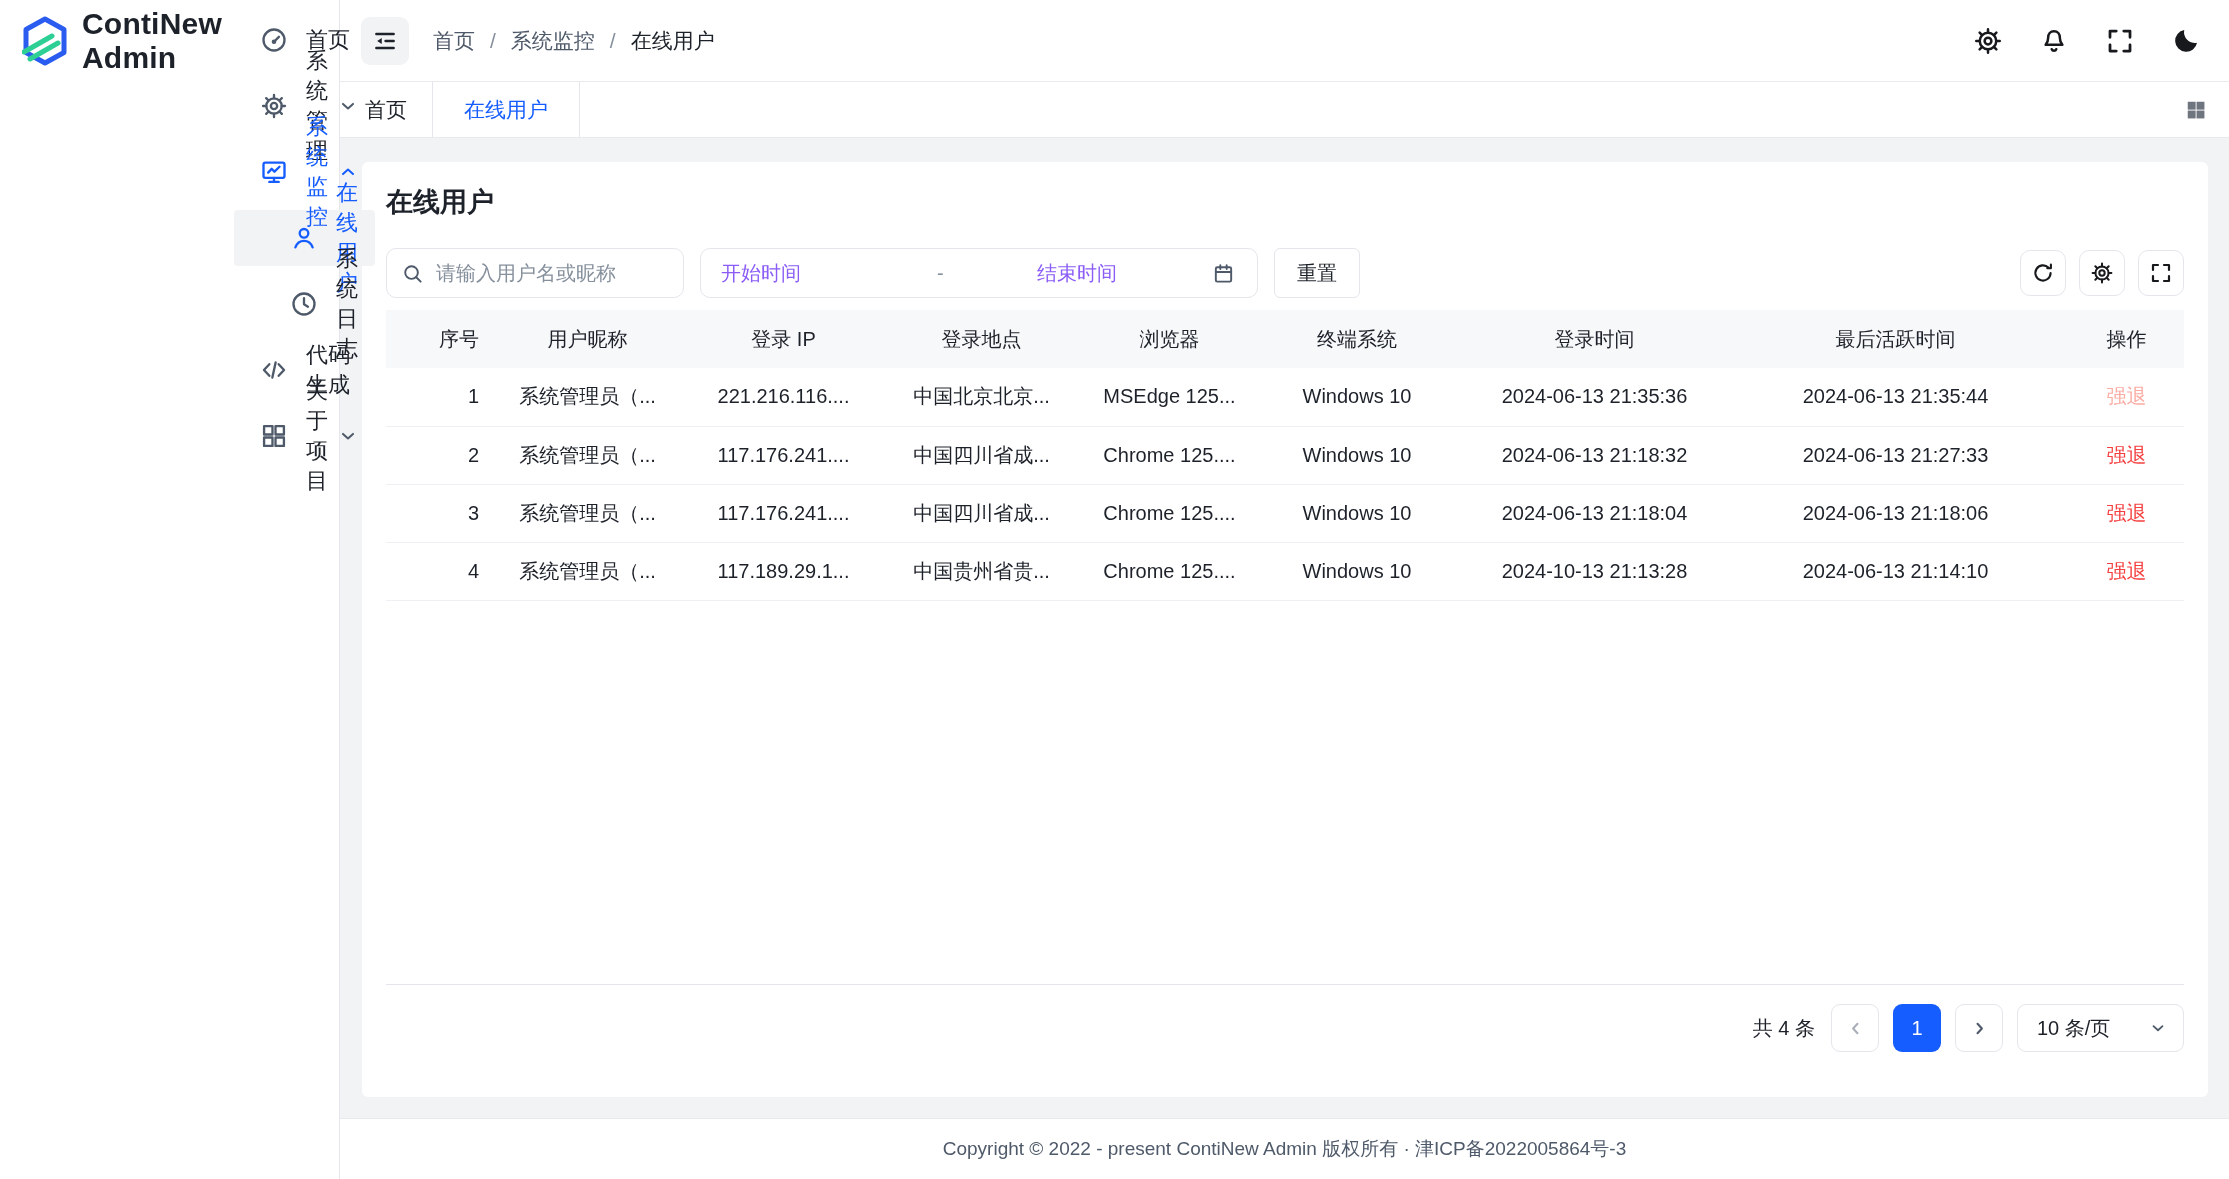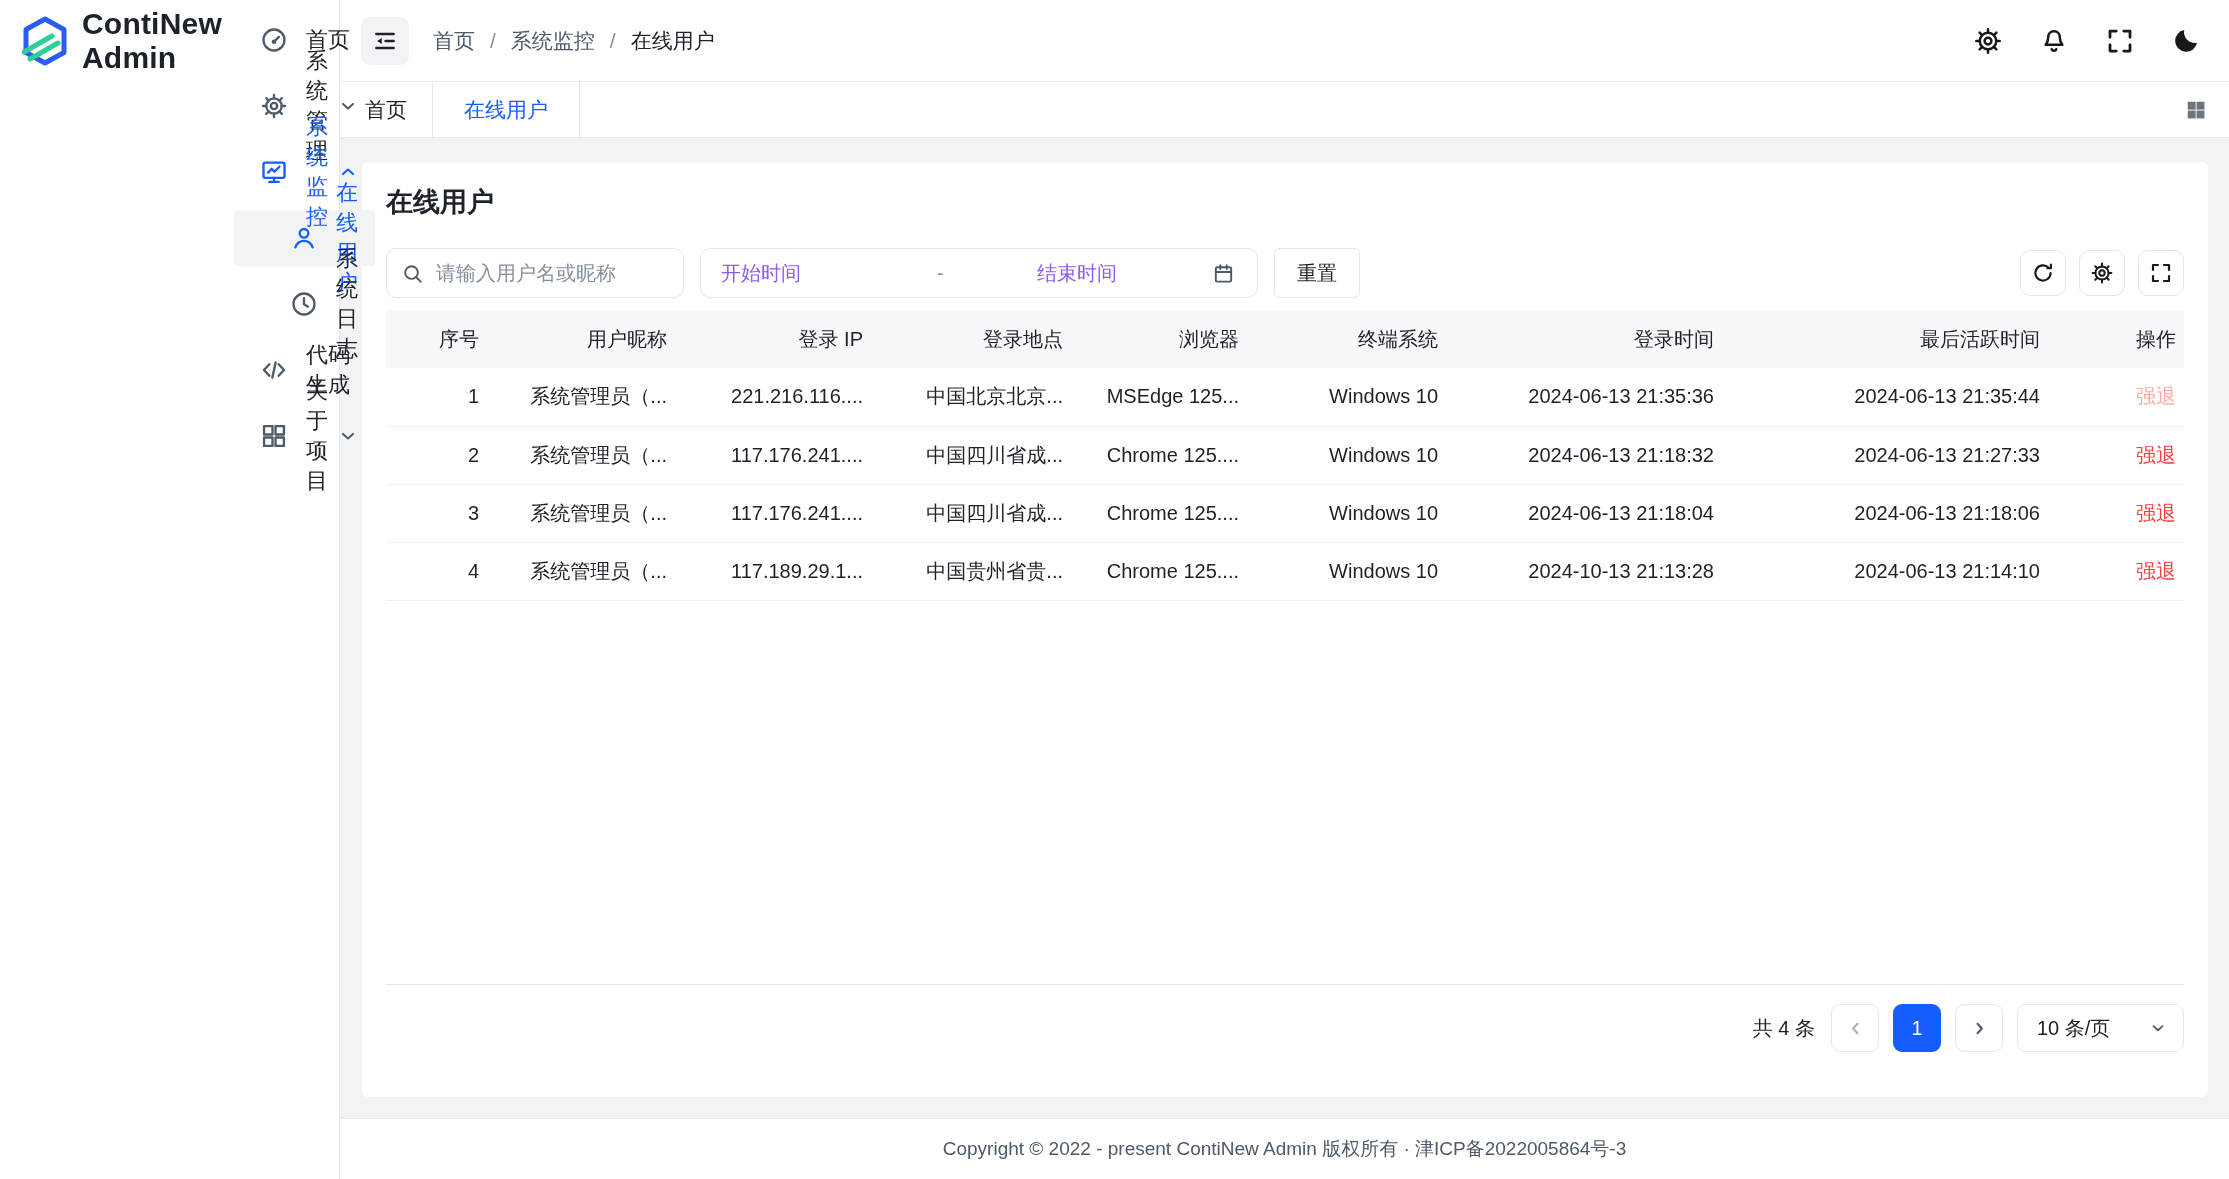--- a/index.html
+++ b/index.html
@@ -102,21 +102,21 @@
   .tool-btn {
     width:46px; height:46px; border:1px solid #e5e6eb; border-radius:10px; background:#fff;
     display:flex; align-items:center; justify-content:center; color:#17191c; cursor:pointer;
     margin-left:13px;
   }
 
   
   .table-wrap { margin-top:12px; height:675px; border-bottom:1px solid #e5e6eb; overflow:hidden; }
   table { width:100%; border-collapse:collapse; table-layout:fixed; }
   th, td {
-    height:58px; font-size:20px; text-align:right; padding:0 8px 0 29px;
+    height:58px; font-size:20px; text-align:center; padding:0 8px 0 29px;
     white-space:nowrap; overflow:hidden; text-overflow:clip;
   }
   th { background:#f7f8fa; font-weight:500; color:#1d2129; }
   td { border-bottom:1px solid #eef0f4; color:#1d2129; }
   th.c-seq, td.c-seq { text-align:right; padding:0; }
   .action-link { color:#f53f3f; cursor:pointer;margin-top:48px; }
   .action-link.disabled { color:#fbaca3; cursor:not-allowed; }
 
   
   .pagination { margin-top:19px; display:flex; align-items:center; justify-content:flex-end; gap:14px; }

